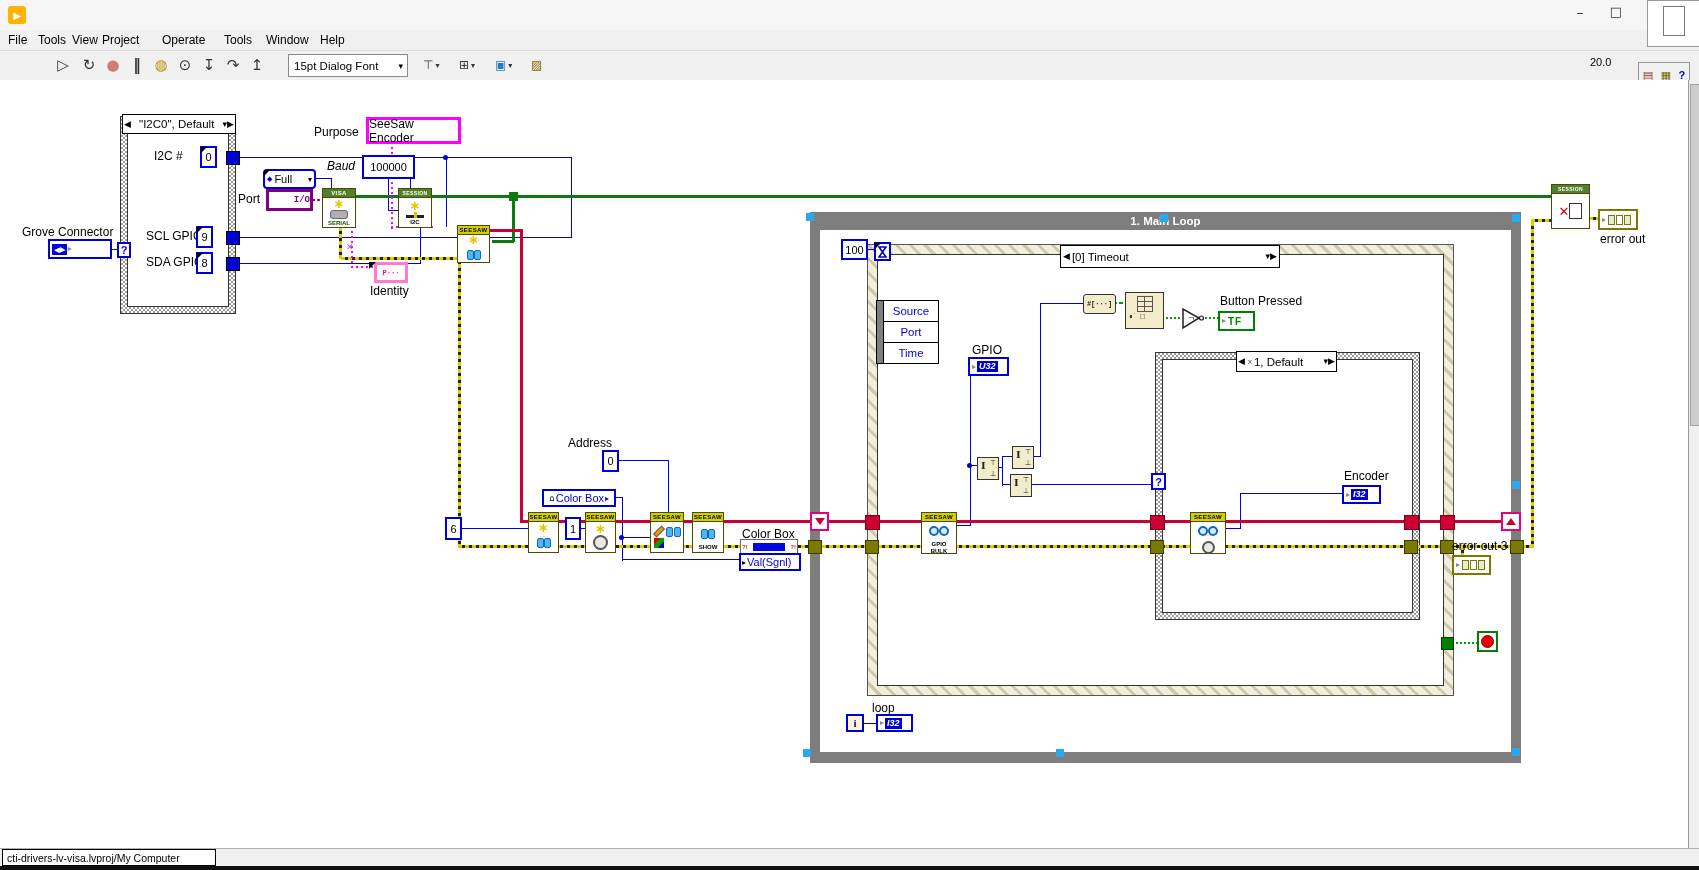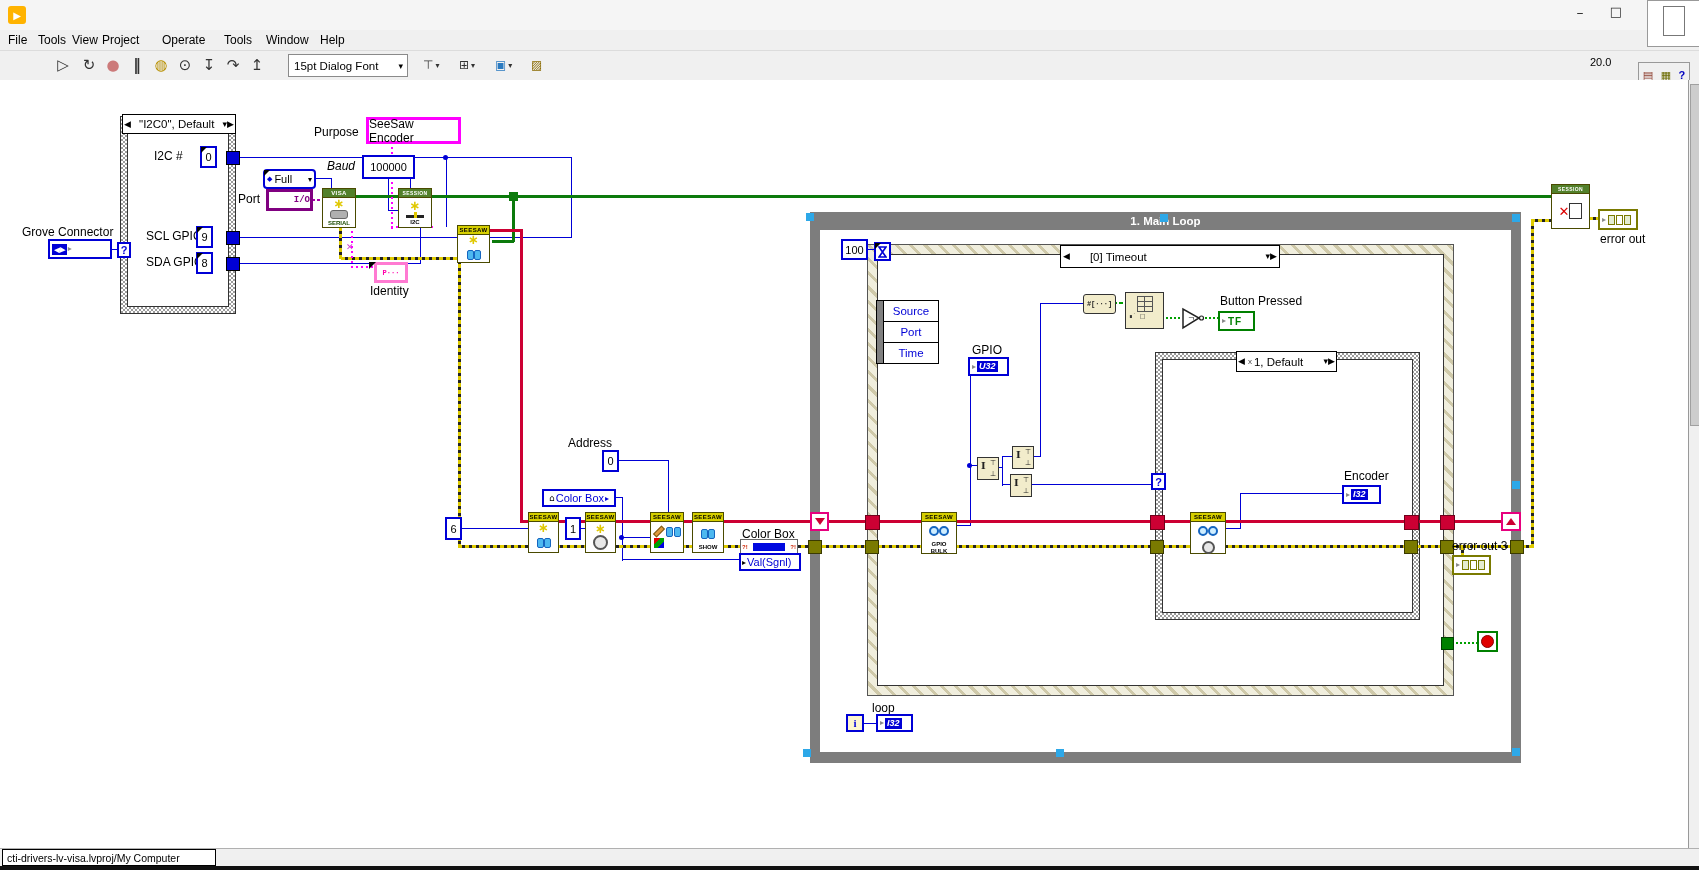--- a/index.html
+++ b/index.html
@@ -373,21 +373,21 @@
     <span>100</span>
   </div>
 <div class="const corner" style="left:874px;top:242px;width:17px;height:19px;">
   <svg width="9" height="12" viewBox="0 0 9 12">
       <path d="M1 1 H8 L1 11 H8 Z" fill="none" stroke="#0000d6" stroke-width="1.6"></path>
     </svg>
 </div>
 
 <div class="sel" style="left:1060px;top:245px;width:218px;height:21px;">
   <span class="tri" style="margin-left:2px;">◀</span>
-  <span style="margin-left:20px;flex:1;">[0] Timeout</span>
+  <span style="margin-left:2px;flex:1;">[0] Timeout</span>
   <span class="tri">▾</span>
   <span class="tri" style="margin-right:2px;">▶</span>
 </div>
 
 <div class="abs" style="left:876px;top:300px;width:61px;height:62px;border:1px solid #000;background:#fff;display:flex;">
   <div style="width:6px;background:#808080;border-right:1px solid #000;"></div>
   <div style="flex:1;display:flex;flex-direction:column;">
     <div style="flex:1;border-bottom:1px solid #000;color:#0000d6;font:11.5px 'Liberation Sans',sans-serif;display:flex;align-items:center;justify-content:center;">Source</div>
     <div style="flex:1;border-bottom:1px solid #000;color:#0000d6;font:11.5px 'Liberation Sans',sans-serif;display:flex;align-items:center;justify-content:center;">Port</div>
     <div style="flex:1;color:#0000d6;font:11.5px 'Liberation Sans',sans-serif;display:flex;align-items:center;justify-content:center;">Time</div>

